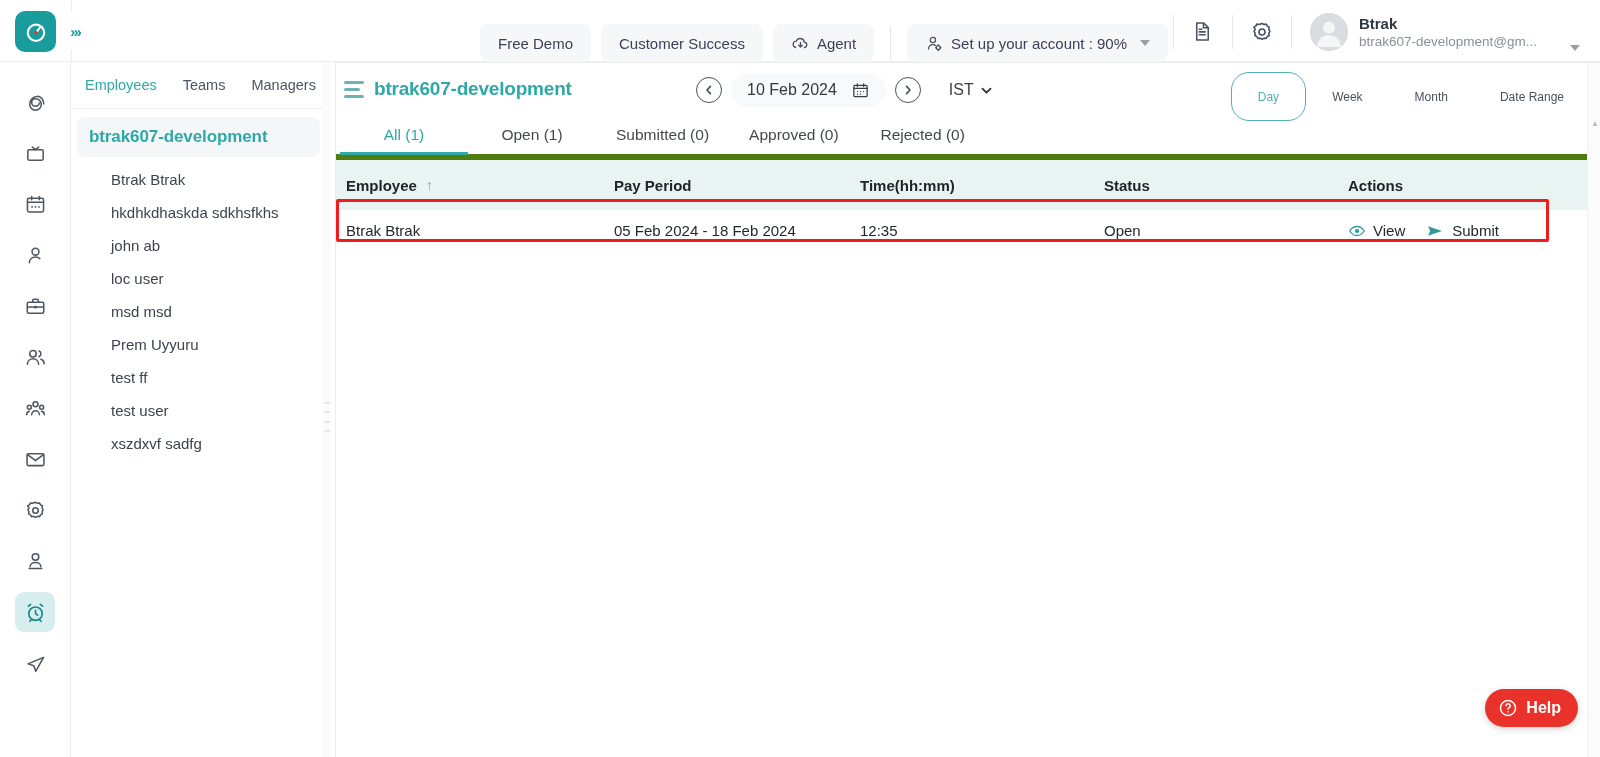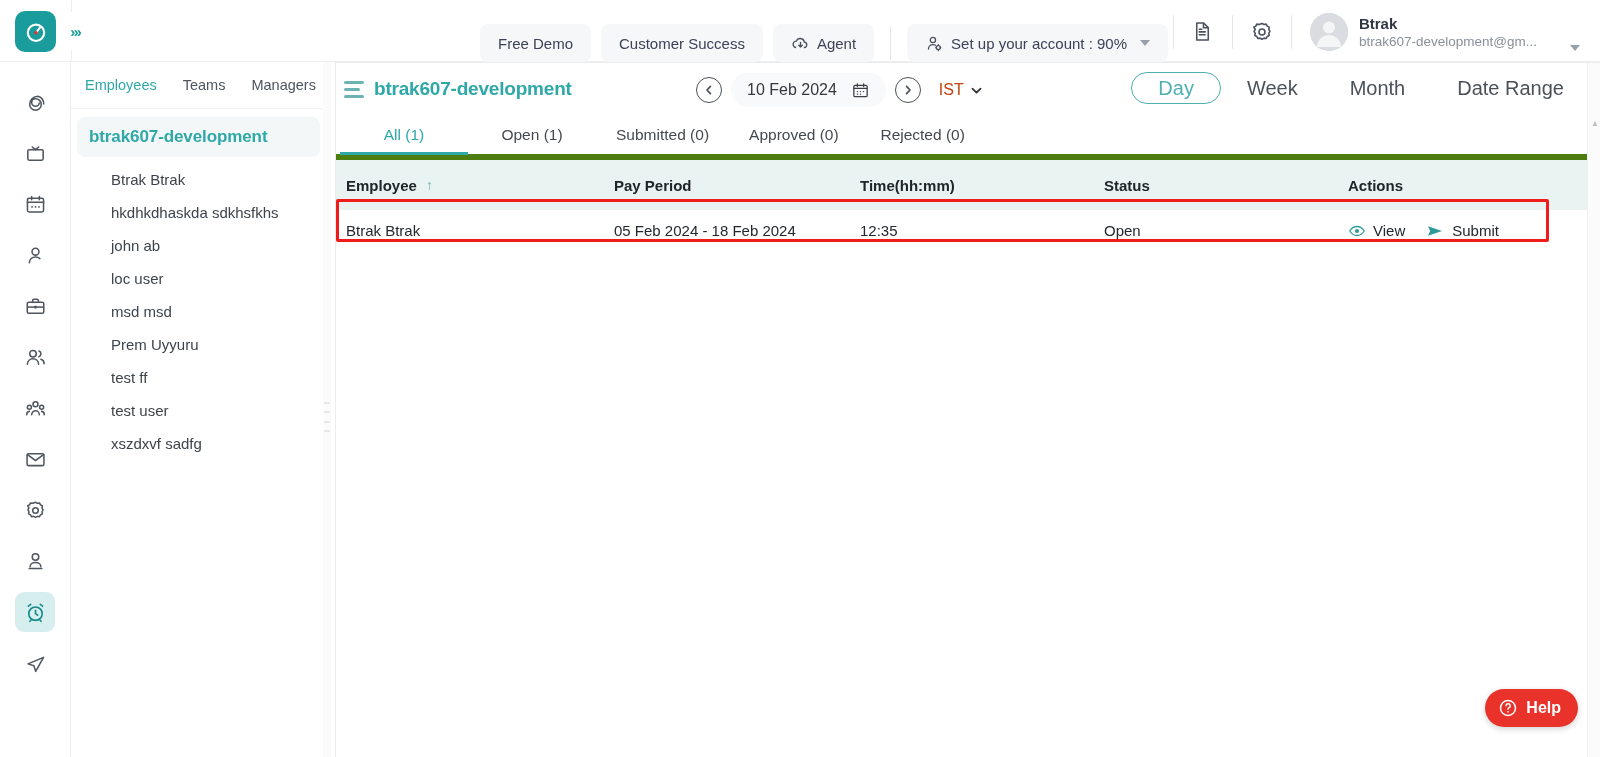--- a/index.html
+++ b/index.html
@@ -139,31 +139,31 @@
   .circle-arrow {
     width: 26px; height: 26px; border-radius: 50%; border: 1.6px solid #4b5159;
     display: flex; align-items: center; justify-content: center; cursor: pointer; color:#4b5159;
   }
   .date-chip {
     height: 34px; padding: 0 16px; border-radius: 18px; background: #f7f9fa;
     display: flex; align-items: center; gap: 14px; cursor: pointer;
   }
   .date-chip-text { font-size: 16px; color: #35393f; }
   .tz-select {
-    display: flex; align-items: center; gap: 6px; font-size: 16px; color: #c2410c;
-    cursor: pointer; margin-left: 9px;
+    display: flex; align-items: center; gap: 6px; font-size: 16px; color: #404040;
+    cursor: pointer; margin-left: 19px;
   }
 
   .view-toggle {
     position: absolute; right: 10px; top: 9px;
     display: flex; align-items: center; gap: 0px;
   }
   .view-opt {
-    height: 32px; padding: 0 26px; display: flex; align-items: center; justify-content:center;
-    font-size: 20px; color: #4b5159; cursor: pointer; border-radius: 18px;
+    height: 49px; padding: 0 26px; display: flex; align-items: center; justify-content:center;
+    font-size: 12px; color: #4b5159; cursor: pointer; border-radius: 18px;
     white-space: nowrap;
   }
   .view-opt.active { color: #4fb0b0; border: 1.6px solid #4fb0b0; background:#fff; }
 
   
   .status-tabs {
     display: flex; align-items: stretch; height: 45px;
     border-bottom: 6px solid #4d7c0f; padding-left: 4px;
   }
   .status-tab {

